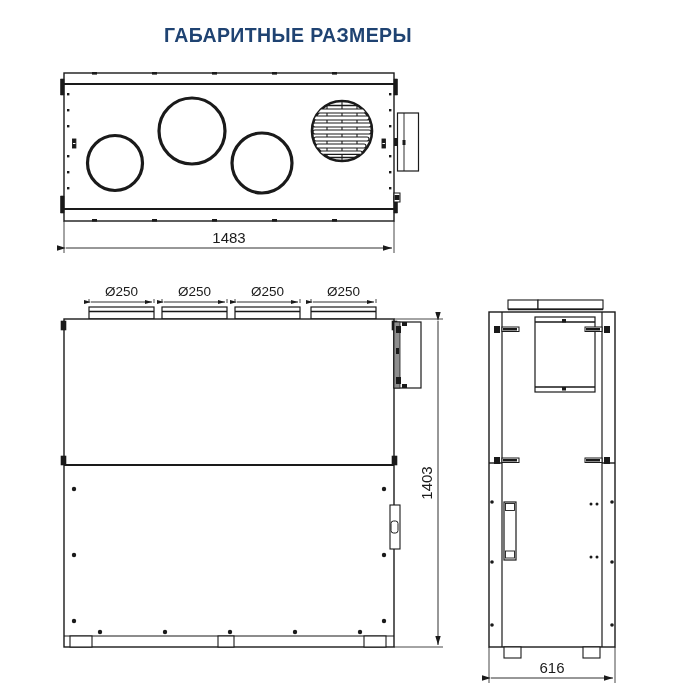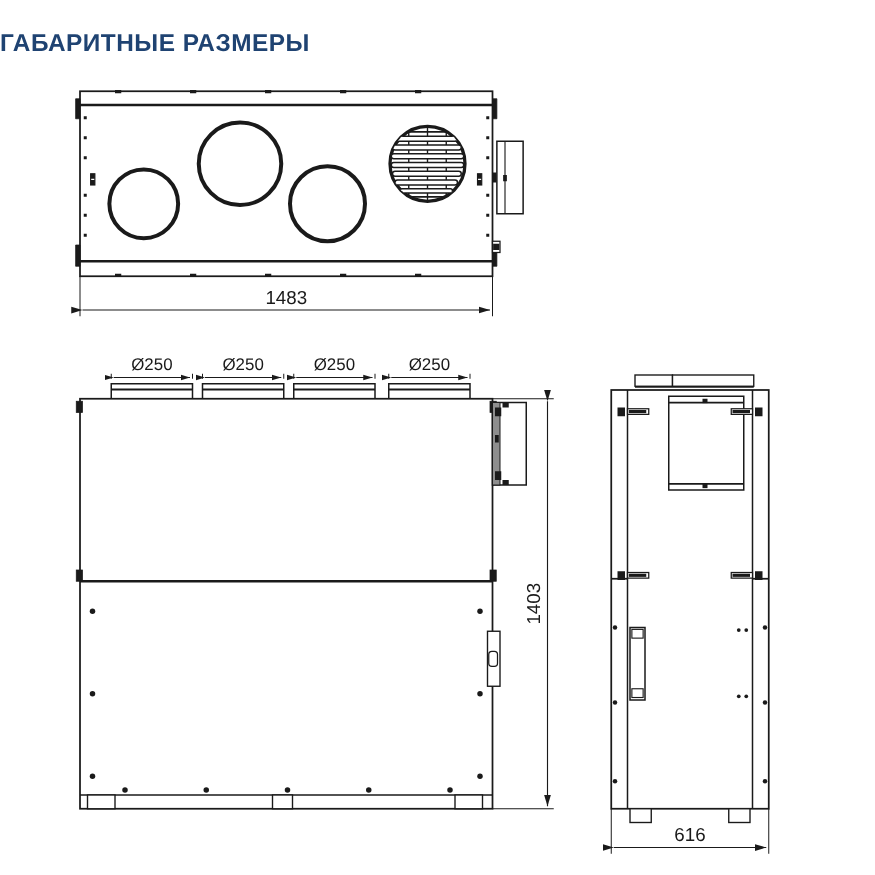--- a/index.html
+++ b/index.html
@@ -12,21 +12,21 @@
   }
   #page {
     position: relative;
     width: 700px; height: 700px;
     background: #ffffff;
   }
   #title {
     position: absolute;
     left: 0; top: 24px;
     width: 576px;
-    text-align: left;
+    text-align: center;
     font-size: 19.5px;
     font-weight: bold;
     letter-spacing: 0.4px;
     color: #1f4372;
     font-family: "Liberation Sans", sans-serif;
     user-select: none;
   }
   svg { display: block; }
   #draw {
     position: absolute;

